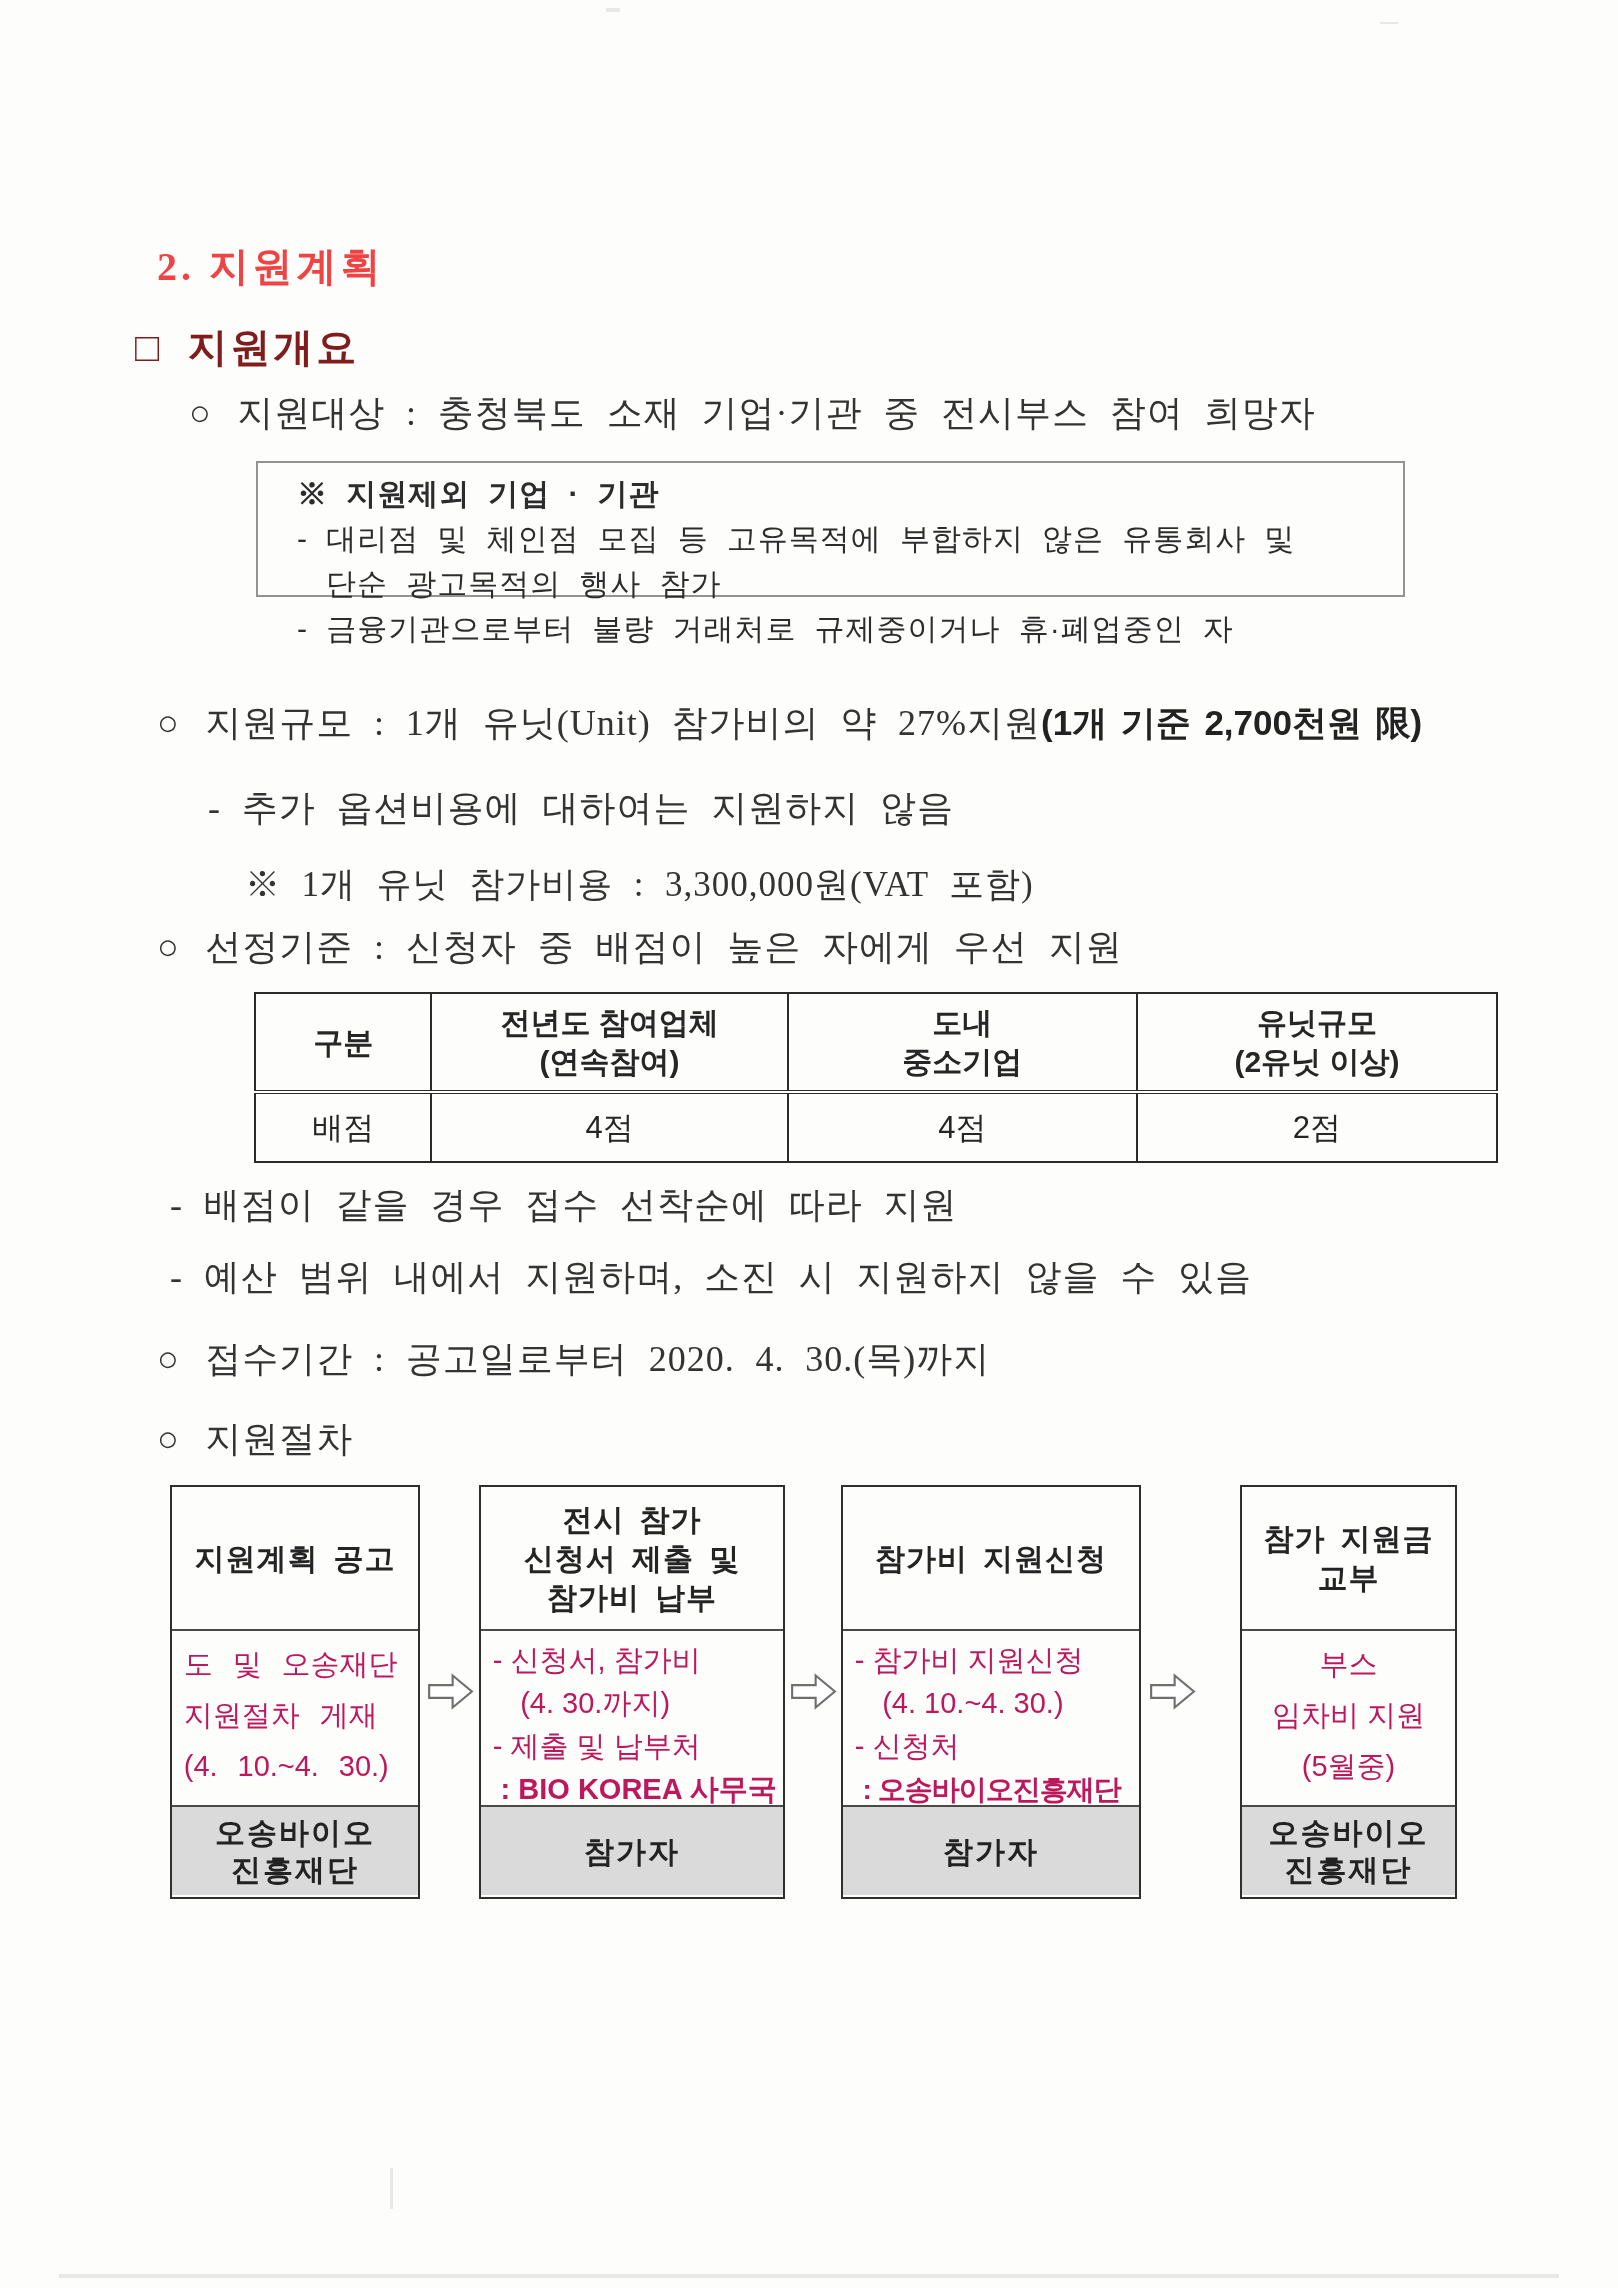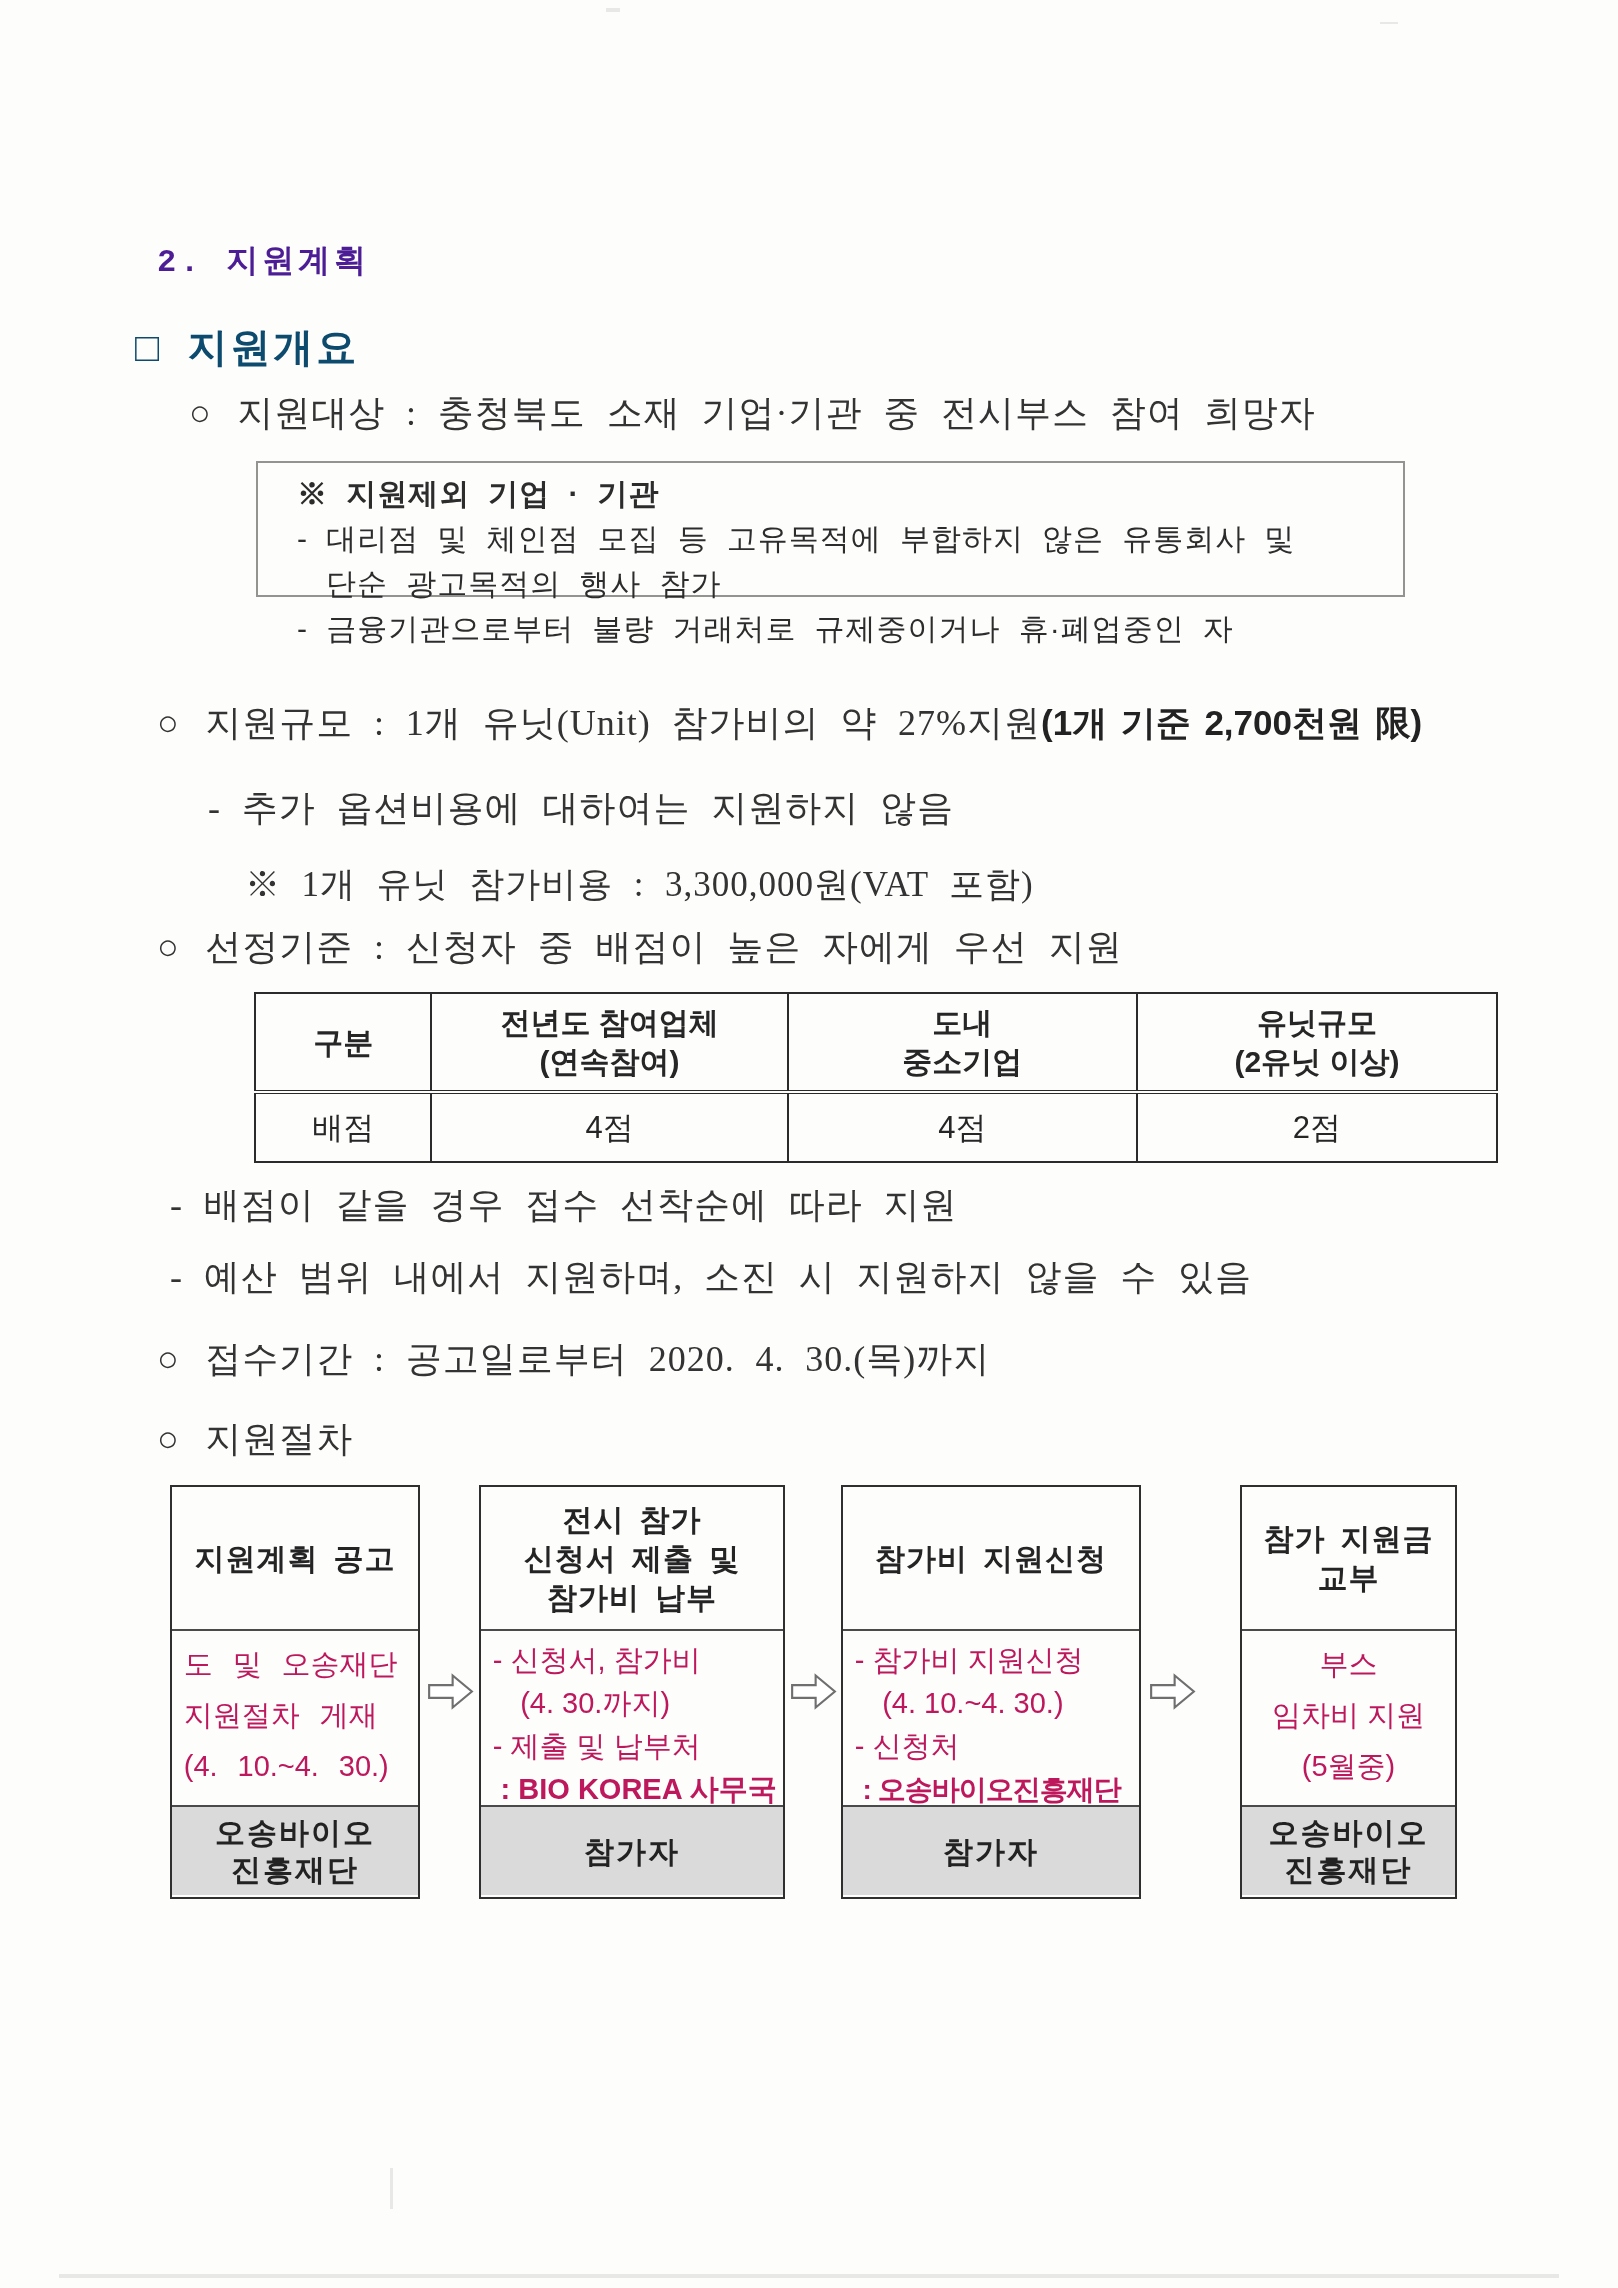--- a/index.html
+++ b/index.html
@@ -15,24 +15,24 @@
   .abs{position:absolute;white-space:nowrap;}
   .serif-line{
     font-family:"Liberation Serif", serif;
     font-size:36px;
     letter-spacing:1px;
     word-spacing:10.8px;
     color:#333;
   }
   .marker{display:inline-block;margin-right:25.5px;}
   .doc-title{
-    font-family:Liberation Mono, monospace;
-    font-size:32px;font-weight:700;letter-spacing:3.9px;color:#4c1d95;margin:0;
-  }
-  .h2-line{font-size:40px;font-weight:600;letter-spacing:2.9px;color:#0c4a6e;}
+    font-family:Liberation Serif, serif;
+    font-size:40px;font-weight:700;letter-spacing:3.9px;color:#ef4444;margin:0;
+  }
+  .h2-line{font-size:40px;font-weight:600;letter-spacing:2.9px;color:#7f1d1d;}
 
   
   .note-box{
     left:256px;top:461px;width:1149px;height:136px;
     border:2px solid #939390;
     box-sizing:border-box;
     background:#fdfdfc;
     padding:7.8px 19.6px 0 39px;
     white-space:normal;
   }

